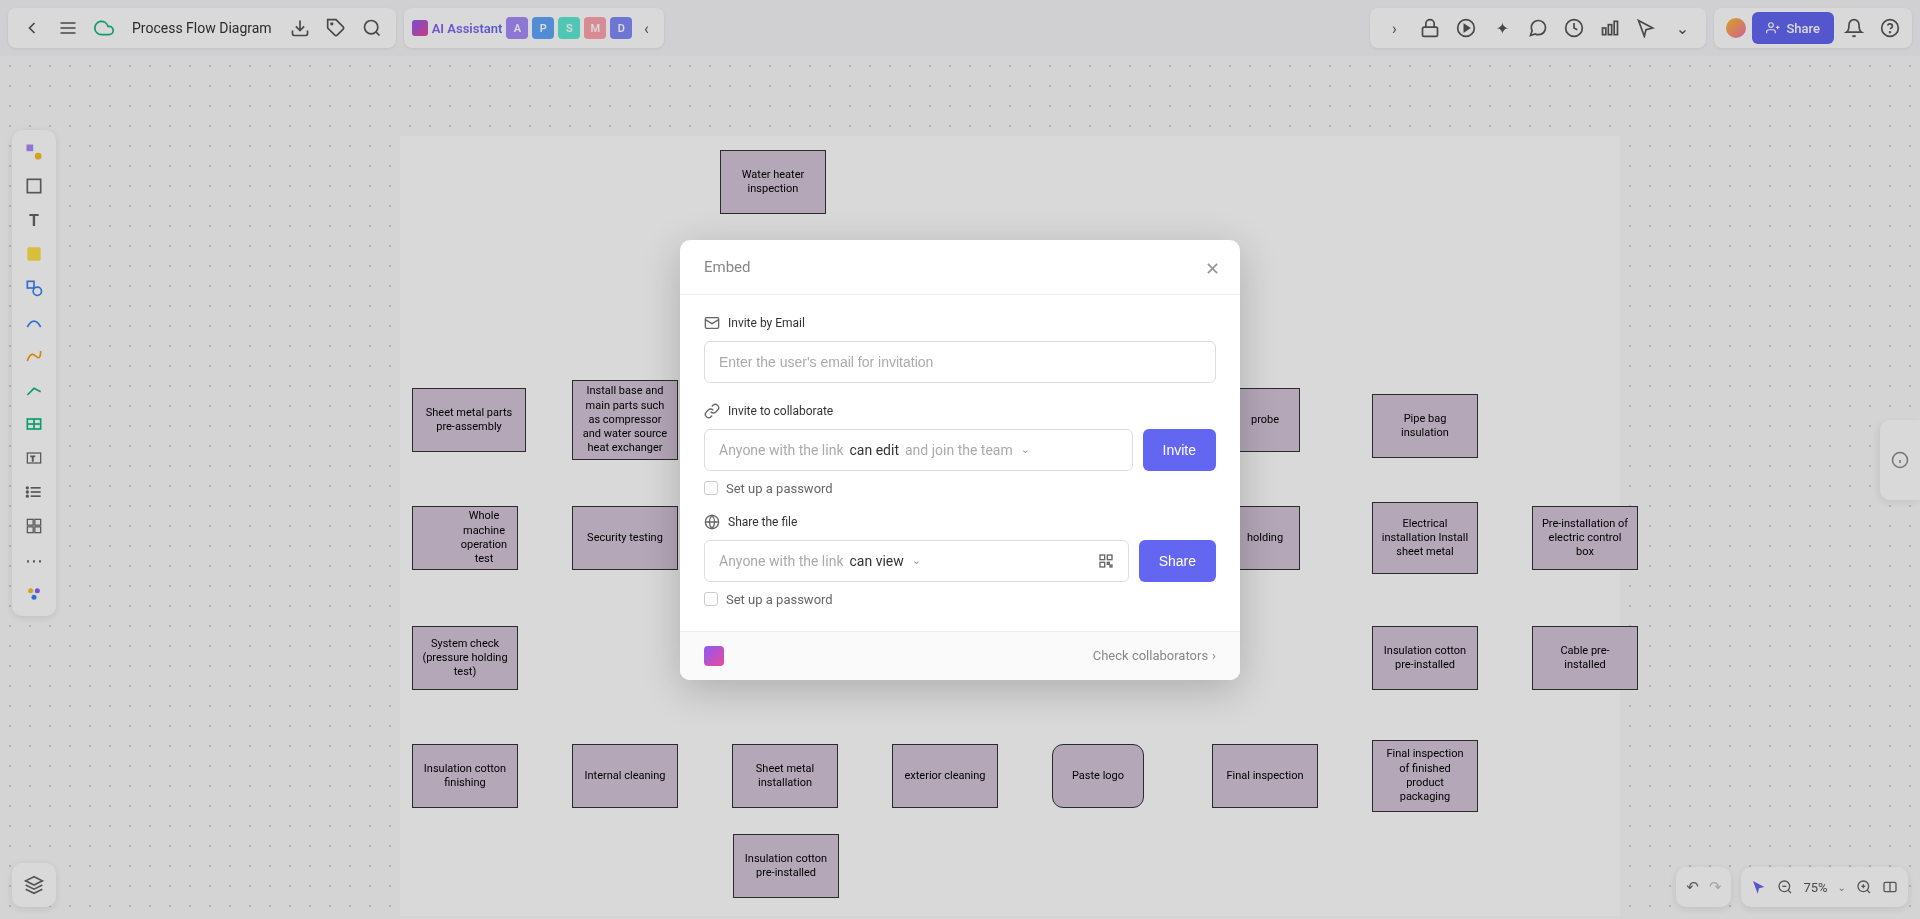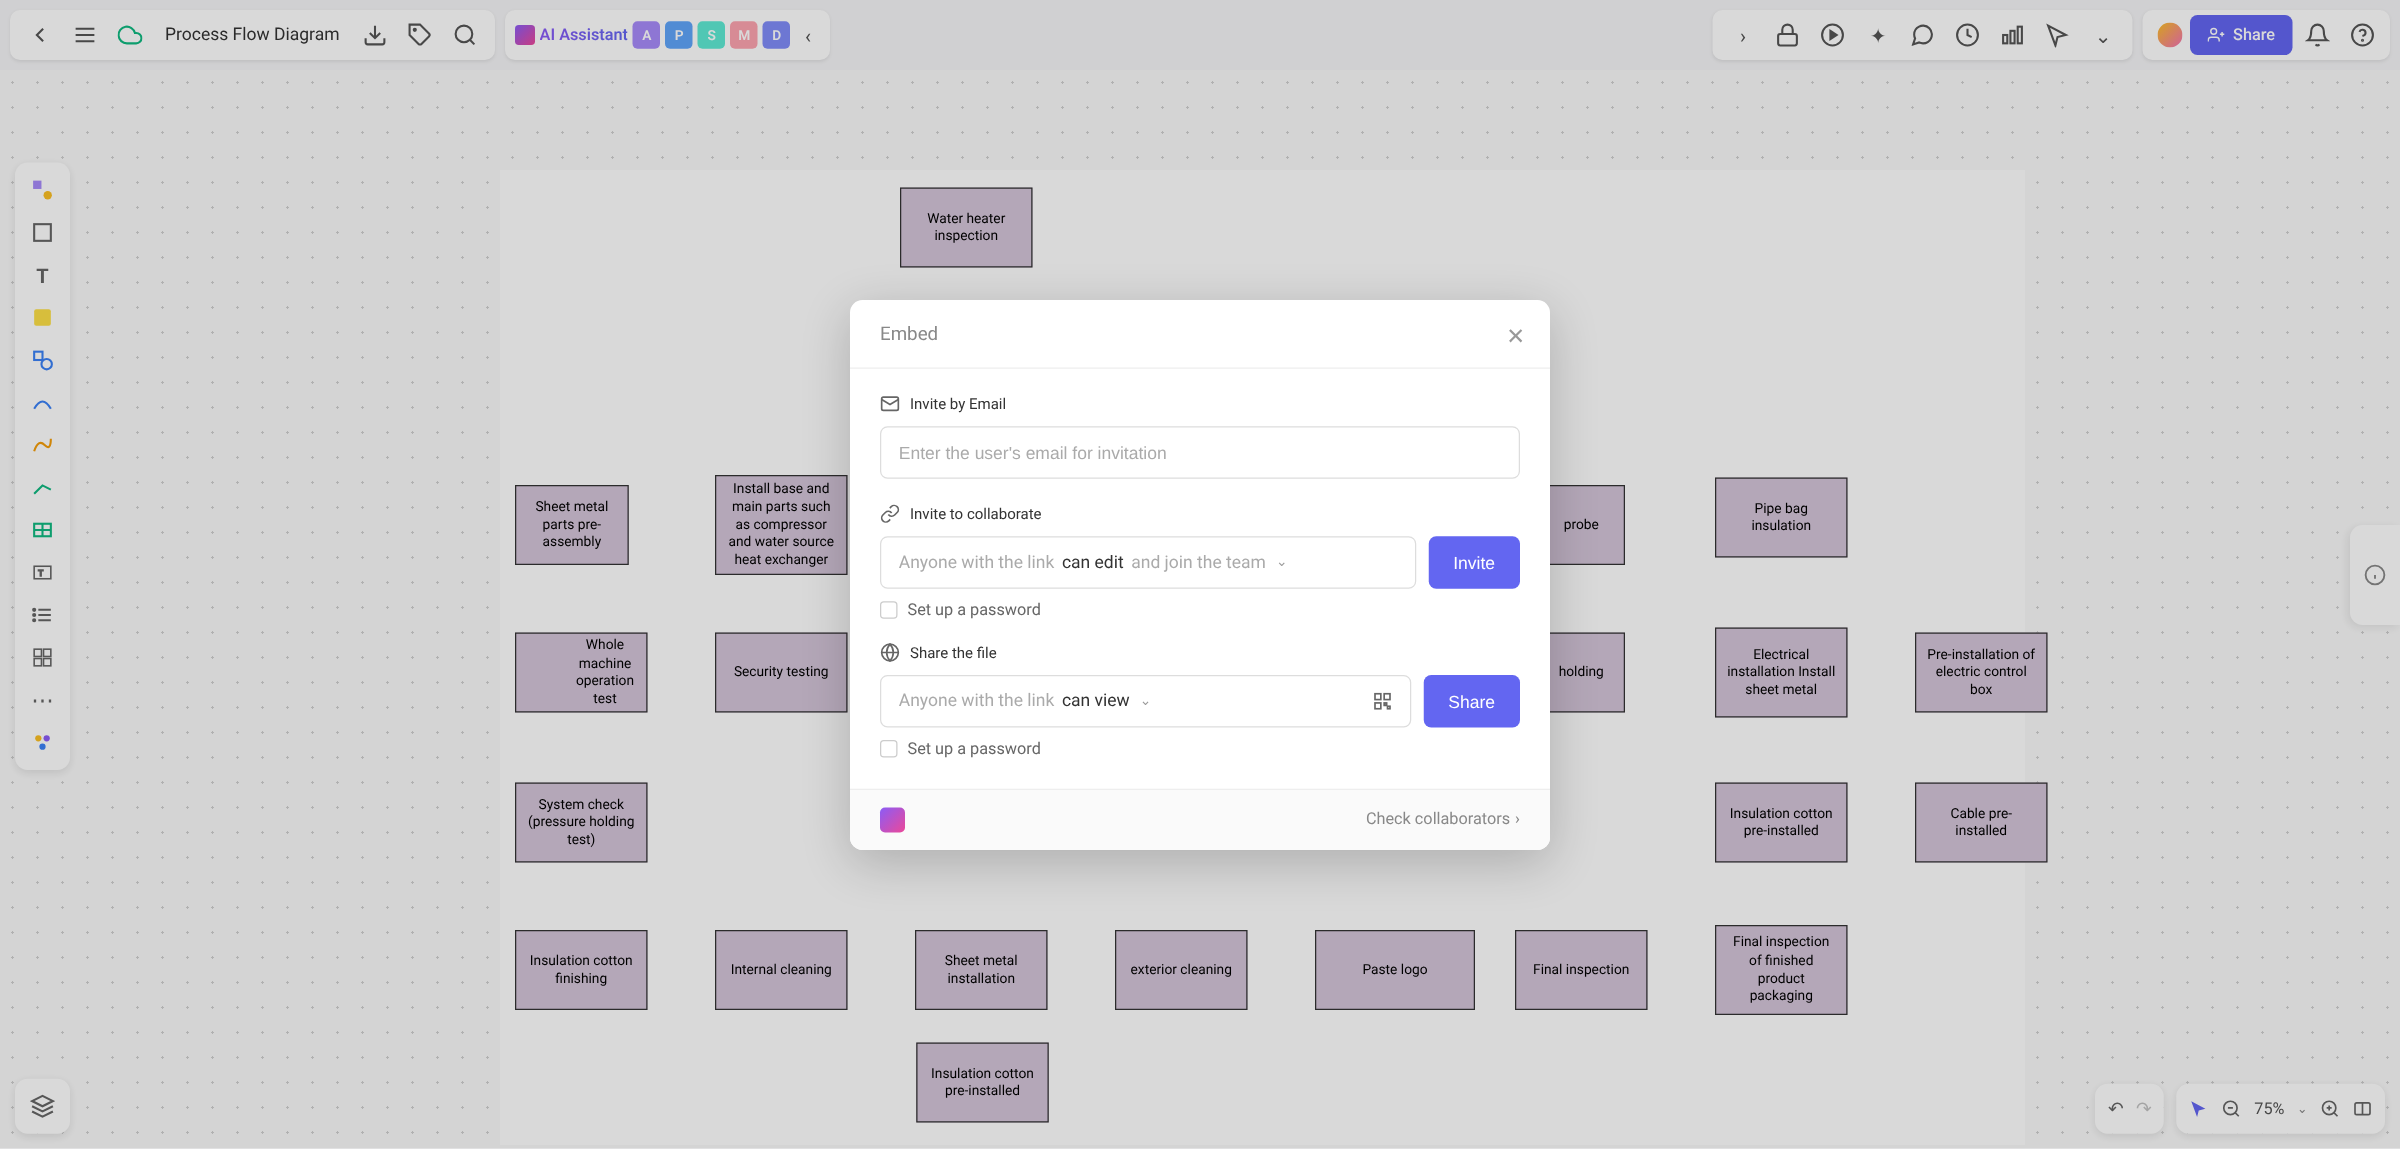--- a/index.html
+++ b/index.html
@@ -71,39 +71,39 @@
 svg { display: block; }
 </style>
 </head>
 <body>
 
 <div class="canvas">
   <div class="flowchart">
 
   <div class="flow-node" style="left: 320px; top: 14px; width: 106px; height: 64px;">Water heater inspection</div>
       <div class="flow-node" style="left: 320px; top: 132px; width: 106px; height: 64px;">Base Unit</div>
-      <div class="flow-node" style="left: 12px; top: 252px; width: 91px; height: 64px;">Sheet metal parts pre-assembly</div>
+      <div class="flow-node" style="left: 12px; top: 252px; width: 114px; height: 64px;">Sheet metal parts pre-assembly</div>
       <div class="flow-node" style="left: 172px; top: 244px; width: 106px; height: 80px;">Install base and main parts such as compressor and water source heat exchanger</div>
       <div class="flow-node" style="left: 12px; top: 370px; width: 106px; height: 64px; padding-left: 46px;">Whole machine operation test</div>
       <div class="flow-node" style="left: 172px; top: 370px; width: 106px; height: 64px;">Security testing</div>
       <div class="flow-node" style="left: 12px; top: 490px; width: 106px; height: 64px;">System check (pressure holding test)</div>
       <div class="flow-node" style="left: 12px; top: 608px; width: 106px; height: 64px;">Insulation cotton finishing</div>
       <div class="flow-node" style="left: 172px; top: 608px; width: 106px; height: 64px;">Internal cleaning</div>
       <div class="flow-node" style="left: 332px; top: 608px; width: 106px; height: 64px;">Sheet metal installation</div>
       <div class="flow-node" style="left: 492px; top: 608px; width: 106px; height: 64px;">exterior cleaning</div>
-      <div class="flow-node" style="left: 652px; top: 608px; width: 128px; height: 64px;">Paste logo</div>
+      <div class="flow-node" style="left: 652px; top: 608px; width: 92px; height: 64px; border-radius: 11px;">Paste logo</div>
       <div class="flow-node" style="left: 812px; top: 608px; width: 106px; height: 64px;">Final inspection</div>
       <div class="flow-node" style="left: 972px; top: 604px; width: 106px; height: 72px;">Final inspection of finished product packaging</div>
       <div class="flow-node" style="left: 333px; top: 698px; width: 106px; height: 64px;">Insulation cotton pre-installed</div>
       <div class="flow-node" style="left: 972px; top: 366px; width: 106px; height: 72px;">Electrical installation Install sheet metal</div>
       <div class="flow-node" style="left: 1132px; top: 370px; width: 106px; height: 64px;">Pre-installation of electric control box</div>
       <div class="flow-node" style="left: 972px; top: 490px; width: 106px; height: 64px;">Insulation cotton pre-installed</div>
       <div class="flow-node" style="left: 1132px; top: 490px; width: 106px; height: 64px;">Cable pre-installed</div>
       <div class="flow-node" style="left: 830px; top: 252px; width: 70px; height: 64px;">probe</div>
-      <div class="flow-node" style="left: 972px; top: 246px; width: 106px; height: 64px;">Pipe bag insulation</div>
+      <div class="flow-node" style="left: 972px; top: 258px; width: 106px; height: 64px;">Pipe bag insulation</div>
       <div class="flow-node" style="left: 830px; top: 370px; width: 70px; height: 64px;">holding</div>
     </div>
 </div>
 
 <div class="top-toolbar">
   <div class="toolbar-group">
     <div class="toolbar-btn">
       <svg class="tool-icon" viewBox="0 0 24 24" fill="none" stroke="currentColor" stroke-width="2">
           <path d="M15 18l-6-6 6-6"></path>
         </svg>

